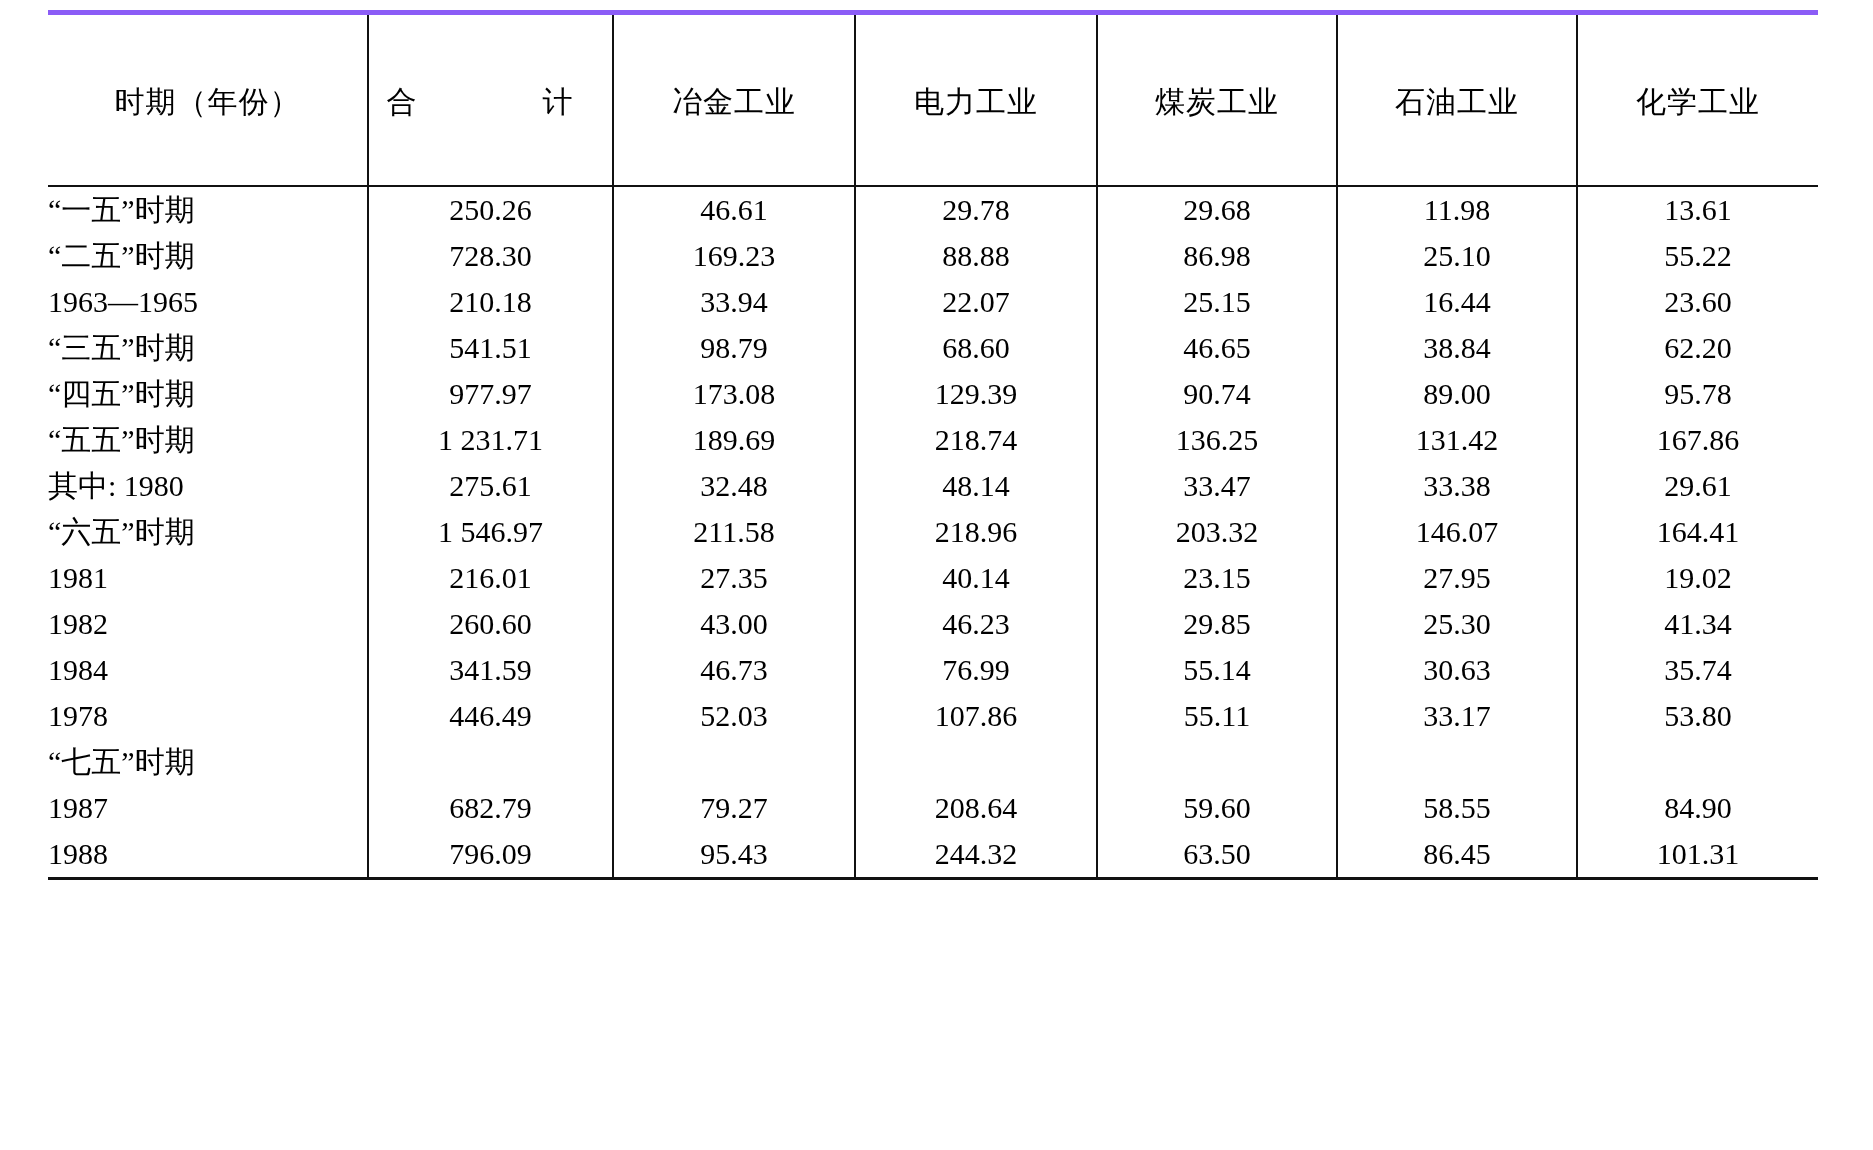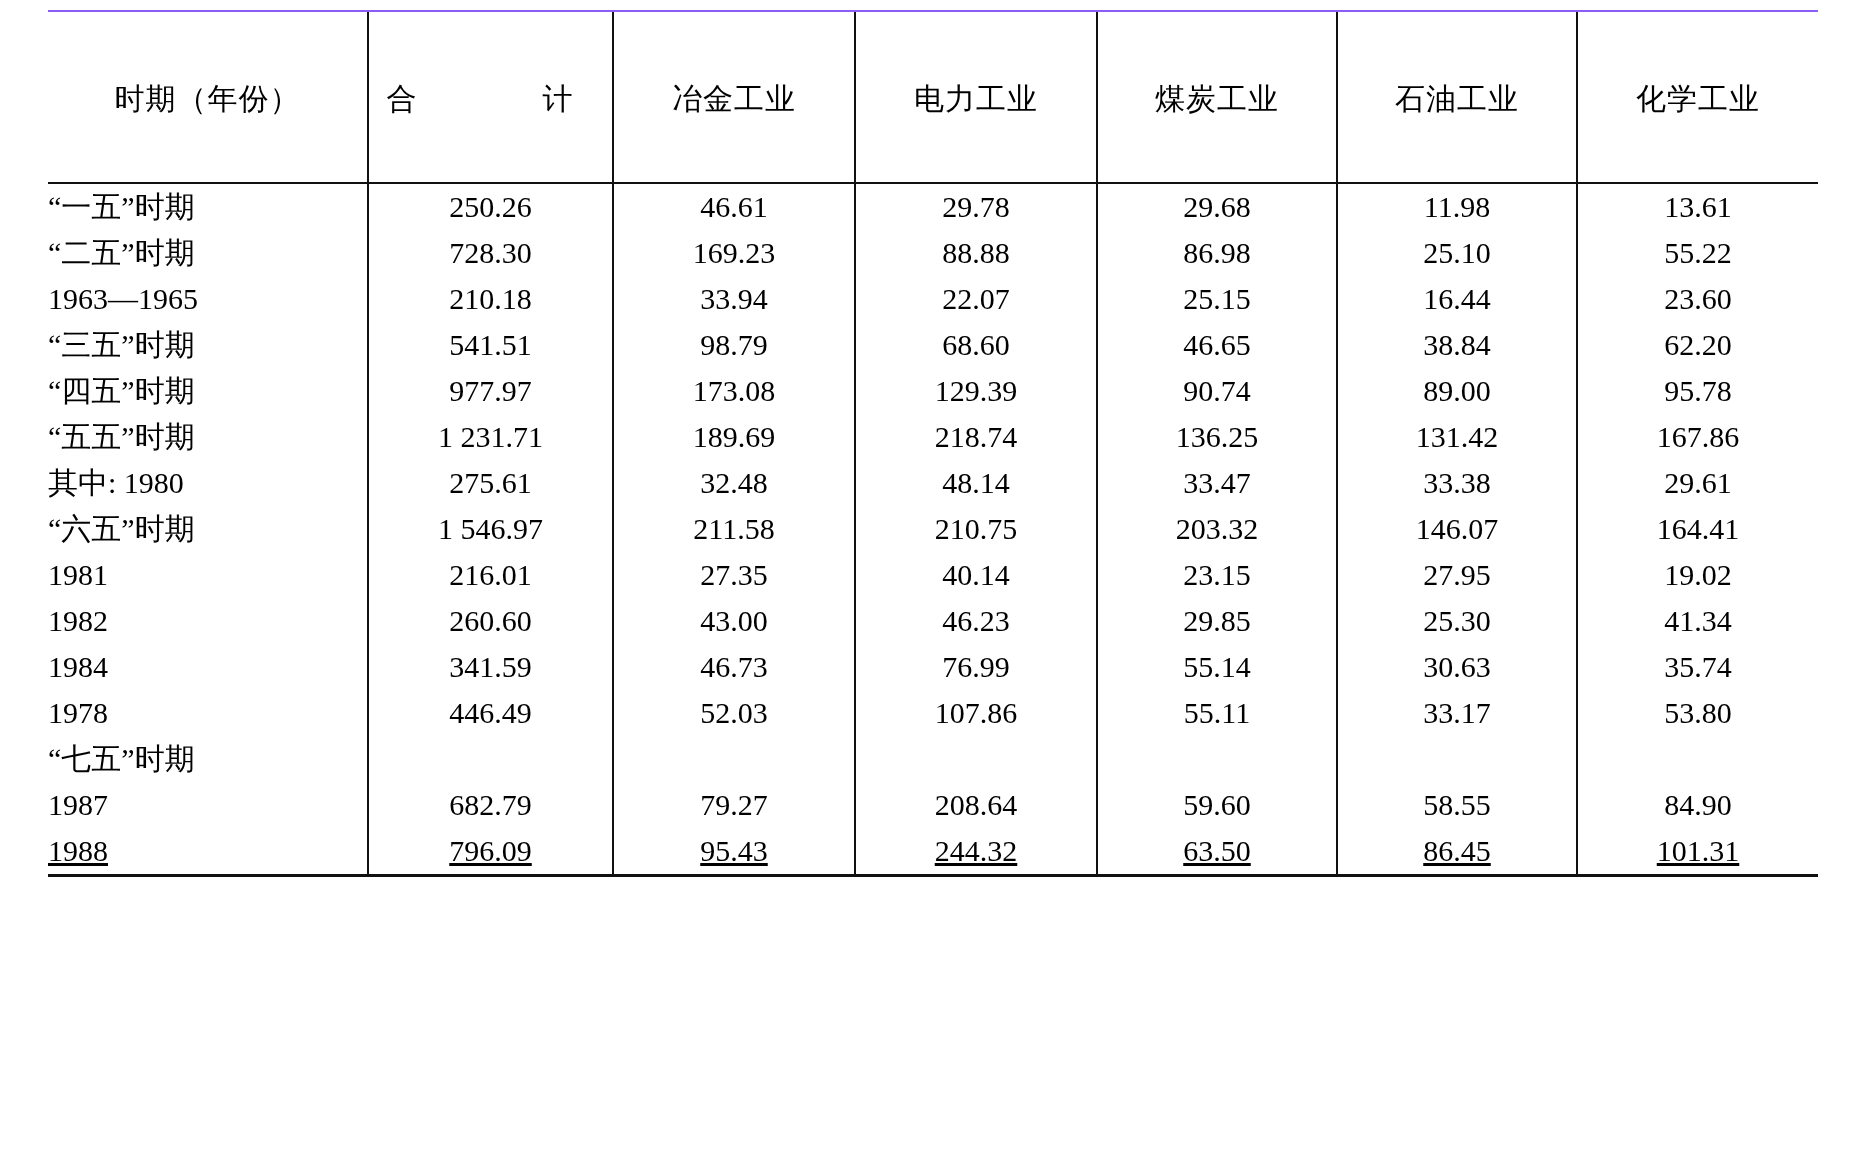--- a/index.html
+++ b/index.html
@@ -32,28 +32,27 @@
     table-layout: fixed;
   }
   table.stat td, table.stat th {
     padding: 0;
     margin: 0;
     font-weight: normal;
     vertical-align: middle;
   }
   
   .rule-top {
-    border-top: 2px solid #8b5cf6;
+    border-top: 5px solid #8b5cf6;
   }
   .rule-under-head {
     border-bottom: 2px solid #111;
   }
   .rule-bottom {
     border-bottom: 3px solid #111;
-    text-decoration: underline;
   }
   
   .vsep {
     border-left: 2px solid #111;
   }
   .head-cell {
     height: 170px;
     text-align: center;
     font-size: 30px;
     letter-spacing: 1px;
@@ -194,21 +193,21 @@
             <td class="c-num vsep">32.48</td>
             <td class="c-num vsep">48.14</td>
             <td class="c-num vsep">33.47</td>
             <td class="c-num vsep">33.38</td>
             <td class="c-num vsep">29.61</td>
           </tr>
           <tr class="data-row">
             <td class="c-label">“六五”时期</td>
             <td class="c-num vsep">1 546.97</td>
             <td class="c-num vsep">211.58</td>
-            <td class="c-num vsep">210.75</td>
+            <td class="c-num vsep">218.96</td>
             <td class="c-num vsep">203.32</td>
             <td class="c-num vsep">146.07</td>
             <td class="c-num vsep">164.41</td>
           </tr>
           <tr class="data-row">
             <td class="c-label">1981</td>
             <td class="c-num vsep">216.01</td>
             <td class="c-num vsep">27.35</td>
             <td class="c-num vsep">40.14</td>
             <td class="c-num vsep">23.15</td>

